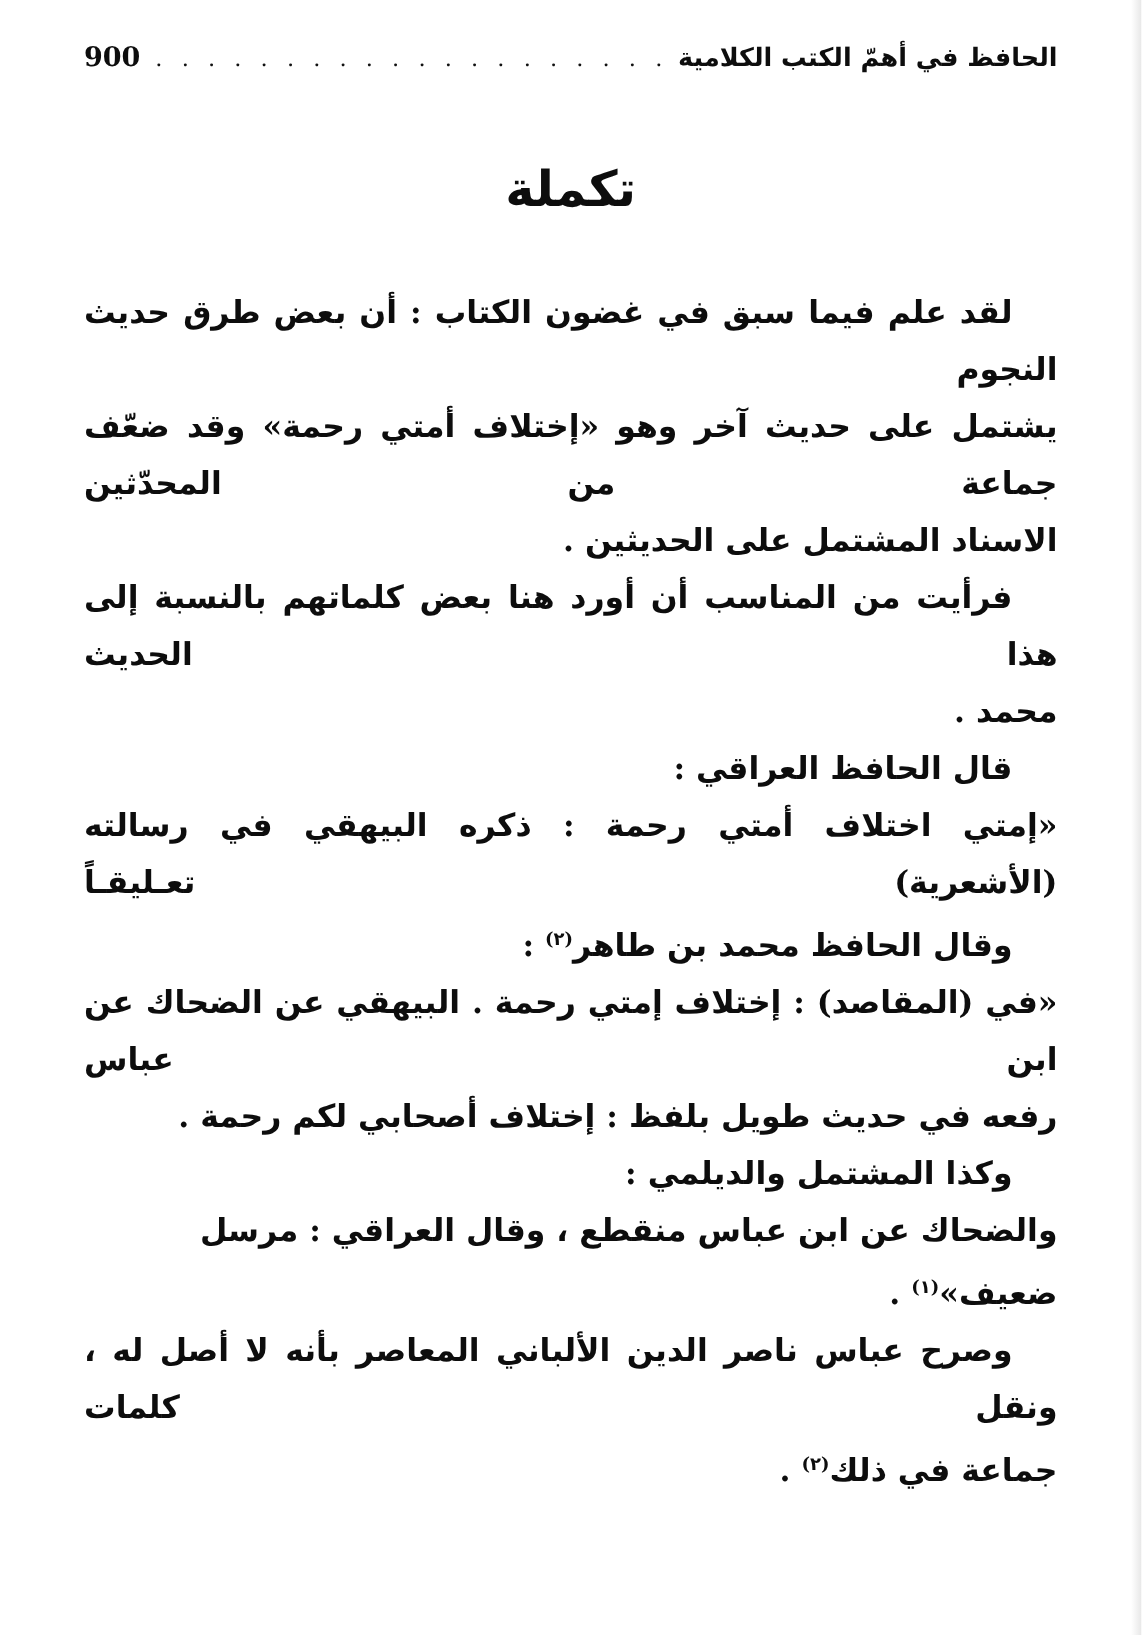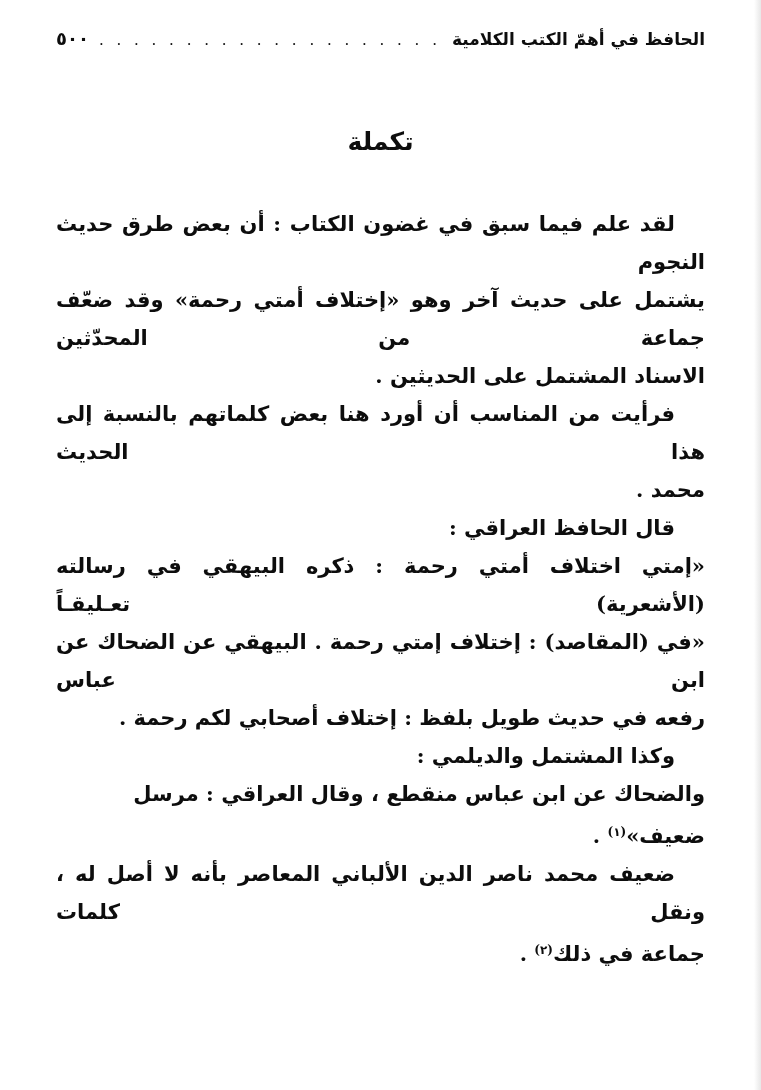--- a/index.html
+++ b/index.html
@@ -12,21 +12,21 @@
   
   .runhead{display:flex;align-items:baseline;font-size:17px;font-weight:700;}
   .runhead .title{white-space:nowrap;}
   .runhead .dots{
     flex:1;overflow:hidden;white-space:nowrap;direction:ltr;text-align:left;
     margin:0 10px;font-weight:400;font-size:15px;letter-spacing:4px;color:#111;
   }
   .runhead .pageno{white-space:nowrap;font-size:18px;}
   
   .section-title{
-    text-align:center;font-size:25px;font-weight:700;margin-top:76px;line-height:34px;
+    text-align:center;font-size:33px;font-weight:700;margin-top:60px;line-height:34px;
   }
   
   .body-text{margin-top:46px;font-size:21px;font-weight:700;line-height:38px;}
   .line{text-align:right;white-space:normal;}
   .line.indent{text-indent:30px;}
   .line.justify{text-align:justify;text-align-last:justify;}
   .line sup{font-size:12px;vertical-align:7px;font-weight:700;}
   
   .edge-shade{
     position:absolute;top:0;right:0;width:7px;height:100%;
@@ -35,36 +35,37 @@
   }
 </style>
 </head>
 <body>
 
 <div class="page">
 
   <div class="runhead">
     <span class="title">الحافظ في أهمّ الكتب الكلامية</span>
     <span class="dots">. . . . . . . . . . . . . . . . . . . . . . . . . . . . . . . . . . . . . . . . . . . . . . . . . . . . . . . .</span>
-    <span class="pageno">٥٠٠</span>
+    <span class="pageno">900</span>
   </div>
 
   <div class="section-title">تكملة</div>
 
   <div class="body-text">
       <div class="line indent justify"><span>لقد علم فيما سبق في غضون الكتاب : أن بعض طرق حديث النجوم</span></div>
       <div class="line justify"><span>يشتمل على حديث آخر وهو «إختلاف أمتي رحمة» وقد ضعّف جماعة من المحدّثين</span></div>
       <div class="line"><span>الاسناد المشتمل على الحديثين .</span></div>
       <div class="line indent justify"><span>فرأيت من المناسب أن أورد هنا بعض كلماتهم بالنسبة إلى هذا الحديث</span></div>
       <div class="line"><span>محمد .</span></div>
       <div class="line indent"><span>قال الحافظ العراقي :</span></div>
       <div class="line justify"><span>«إمتي اختلاف أمتي رحمة : ذكره البيهقي في رسالته (الأشعرية) تعـليقـاً</span></div>
+      <div class="line indent"><span>وقال الحافظ محمد بن طاهر</span><sup>(٢)</sup><span> :</span></div>
       <div class="line justify"><span>«في (المقاصد) : إختلاف إمتي رحمة . البيهقي عن الضحاك عن ابن عباس</span></div>
       <div class="line"><span>رفعه في حديث طويل بلفظ : إختلاف أصحابي لكم رحمة .</span></div>
       <div class="line indent"><span>وكذا المشتمل والديلمي :</span></div>
       <div class="line"><span>والضحاك عن ابن عباس منقطع ، وقال العراقي : مرسل ضعيف»</span><sup>(١)</sup><span> .</span></div>
-      <div class="line indent justify"><span>ضعيف محمد ناصر الدين الألباني المعاصر بأنه لا أصل له ، ونقل كلمات</span></div>
+      <div class="line indent justify"><span>وصرح عباس ناصر الدين الألباني المعاصر بأنه لا أصل له ، ونقل كلمات</span></div>
       <div class="line"><span>جماعة في ذلك</span><sup>(٢)</sup><span> .</span></div>
     </div>
 
 </div>
 
 <div class="edge-shade"></div>
 
 </body></html>

